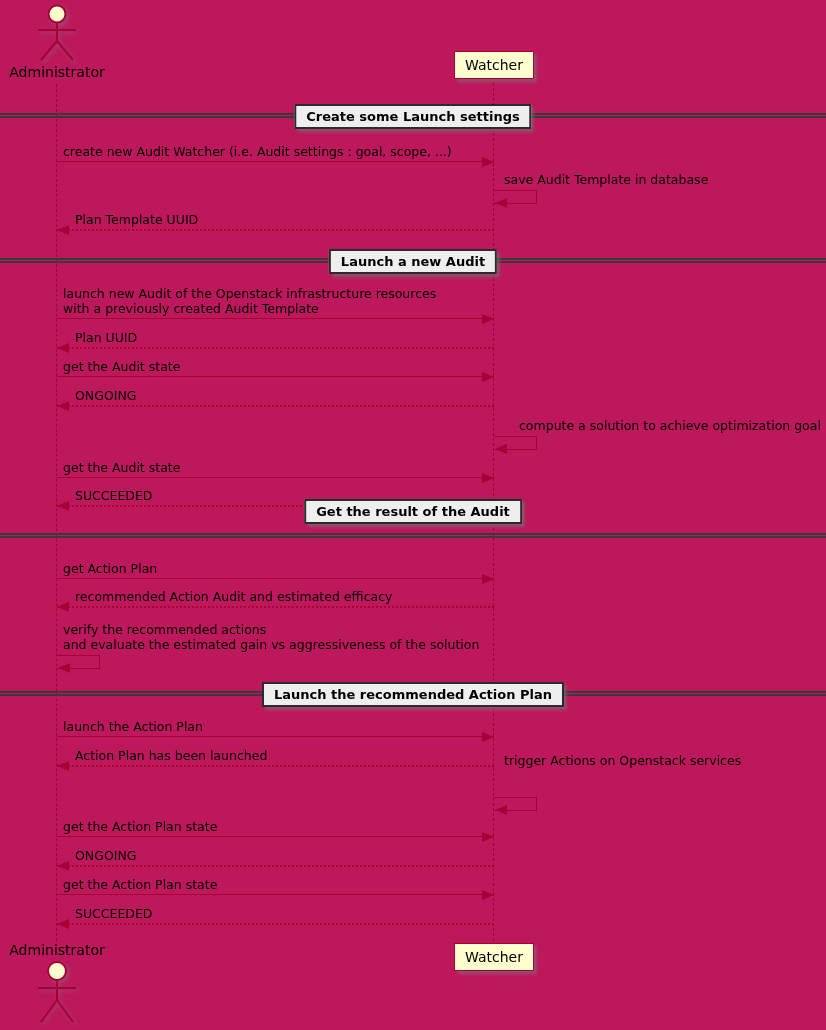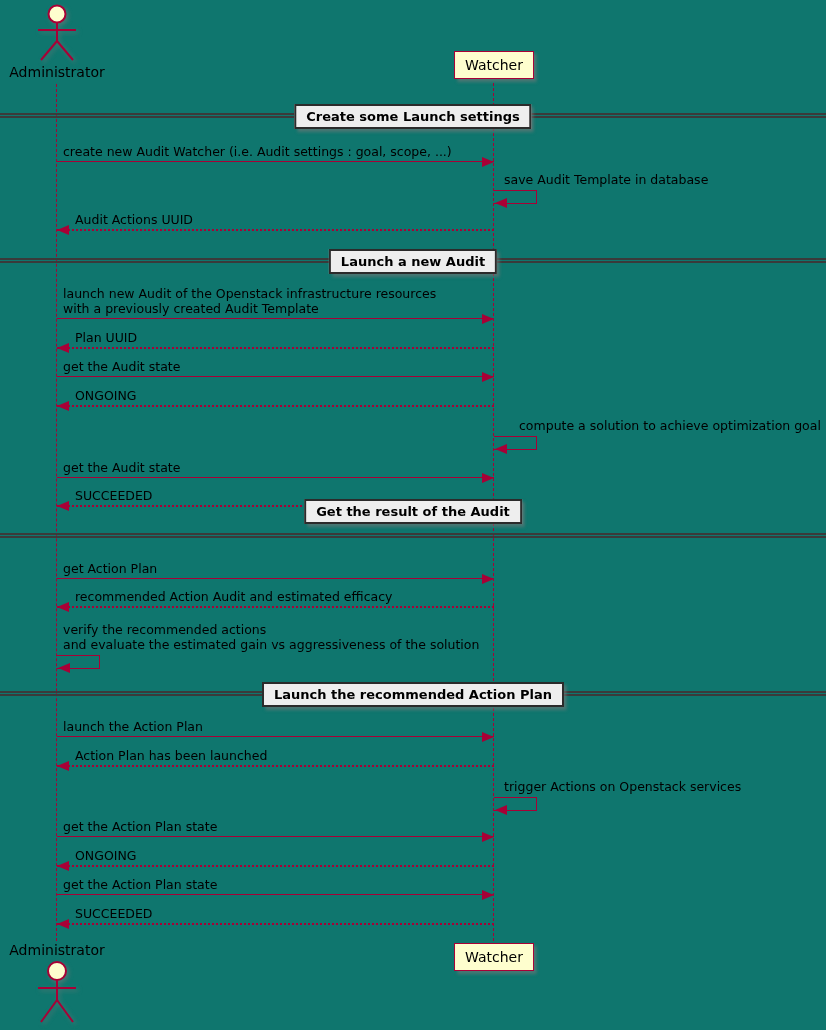--- a/index.html
+++ b/index.html
@@ -1,21 +1,21 @@
 <!DOCTYPE html>
 <html><head>
 <meta charset="utf-8">
 <style>
   :root{
     --accent:#A80036;
     --pfill:#FEFECE;
   }
   html,body{margin:0;padding:0;background:#ffffff;}
   #canvas{
-    position:relative;width:826px;height:1030px;background:#0f766e;overflow:hidden;
+    position:relative;width:826px;height:1030px;background:#be185d;overflow:hidden;
     font-family:"DejaVu Sans", sans-serif;color:#000;
   }
   .actor-label{
     position:absolute;transform:translateX(-50%);font-size:14px;white-space:nowrap;color:#000;
   }
   .actor-fig{position:absolute;filter:drop-shadow(2.5px 2.5px 2px rgba(120,120,120,0.55));}
   .participant{
     position:absolute;transform:translateX(-50%);
     background:var(--pfill);border:1.7px solid var(--accent);
     font-size:14px;padding:5px 10px;white-space:nowrap;
@@ -57,21 +57,21 @@
 
   <div id="events">
       <div class="divider-lines" style="top: 113px;"></div>
       <div class="divider-box" style="top: 104px;">Create some Launch settings</div>
       <div class="msg-text" style="left: 63px; top: 144px;">create new Audit Watcher (i.e. Audit settings : goal, scope, ...)</div>
       <div class="msg-line" style="left: 57px; top: 161px; width: 437px;"></div>
       <div class="arrow-right" style="left: 482px; top: 157px;"></div>
       <div class="msg-text" style="left: 504px; top: 172px;">save Audit Template in database</div>
       <div class="self-loop" style="left: 494px; top: 190px;"></div>
       <div class="arrow-left" style="left: 495px; top: 198px;"></div>
-      <div class="msg-text" style="left: 75px; top: 212px;">Audit Actions UUID</div>
+      <div class="msg-text" style="left: 75px; top: 212px;">Plan Template UUID</div>
       <div class="msg-line dotted" style="left: 57px; top: 229px; width: 437px;"></div>
       <div class="arrow-left" style="left: 57px; top: 225px;"></div>
       <div class="divider-lines" style="top: 258px;"></div>
       <div class="divider-box" style="top: 249px;">Launch a new Audit</div>
       <div class="msg-text" style="left: 63px; top: 286px;">launch new Audit of the Openstack infrastructure resources
 with a previously created Audit Template</div>
       <div class="msg-line" style="left: 57px; top: 318px; width: 437px;"></div>
       <div class="arrow-right" style="left: 482px; top: 314px;"></div>
       <div class="msg-text" style="left: 75px; top: 330px;">Plan UUID</div>
       <div class="msg-line dotted" style="left: 57px; top: 347px; width: 437px;"></div>
@@ -104,21 +104,21 @@
       <div class="self-loop" style="left: 57px; top: 655px;"></div>
       <div class="arrow-left" style="left: 58px; top: 663px;"></div>
       <div class="divider-lines" style="top: 691px;"></div>
       <div class="divider-box" style="top: 682px;">Launch the recommended Action Plan</div>
       <div class="msg-text" style="left: 63px; top: 719px;">launch the Action Plan</div>
       <div class="msg-line" style="left: 57px; top: 736px; width: 437px;"></div>
       <div class="arrow-right" style="left: 482px; top: 732px;"></div>
       <div class="msg-text" style="left: 75px; top: 748px;">Action Plan has been launched</div>
       <div class="msg-line dotted" style="left: 57px; top: 765px; width: 437px;"></div>
       <div class="arrow-left" style="left: 57px; top: 761px;"></div>
-      <div class="msg-text" style="left: 504px; top: 779px;">trigger Actions on Openstack services</div>
+      <div class="msg-text" style="left: 504px; top: 753px;">trigger Actions on Openstack services</div>
       <div class="self-loop" style="left: 494px; top: 797px;"></div>
       <div class="arrow-left" style="left: 495px; top: 805px;"></div>
       <div class="msg-text" style="left: 63px; top: 819px;">get the Action Plan state</div>
       <div class="msg-line" style="left: 57px; top: 836px; width: 437px;"></div>
       <div class="arrow-right" style="left: 482px; top: 832px;"></div>
       <div class="msg-text" style="left: 75px; top: 848px;">ONGOING</div>
       <div class="msg-line dotted" style="left: 57px; top: 865px; width: 437px;"></div>
       <div class="arrow-left" style="left: 57px; top: 861px;"></div>
       <div class="msg-text" style="left: 63px; top: 877px;">get the Action Plan state</div>
       <div class="msg-line" style="left: 57px; top: 894px; width: 437px;"></div>

